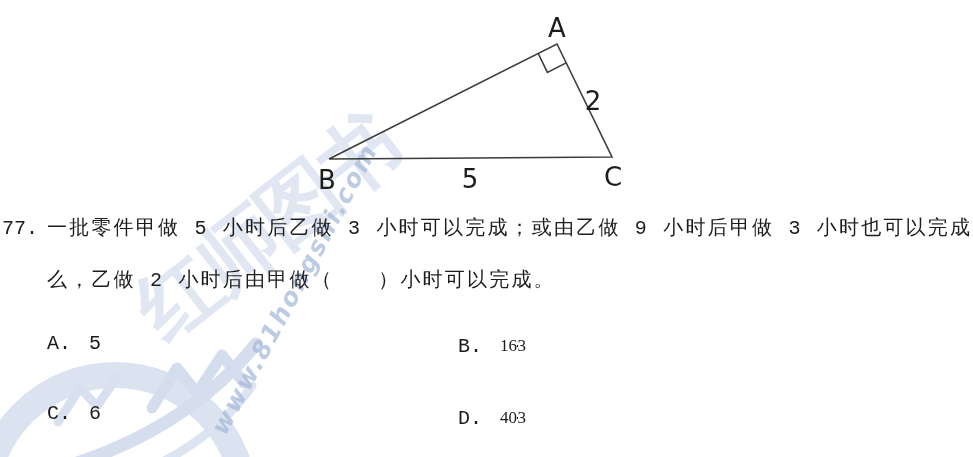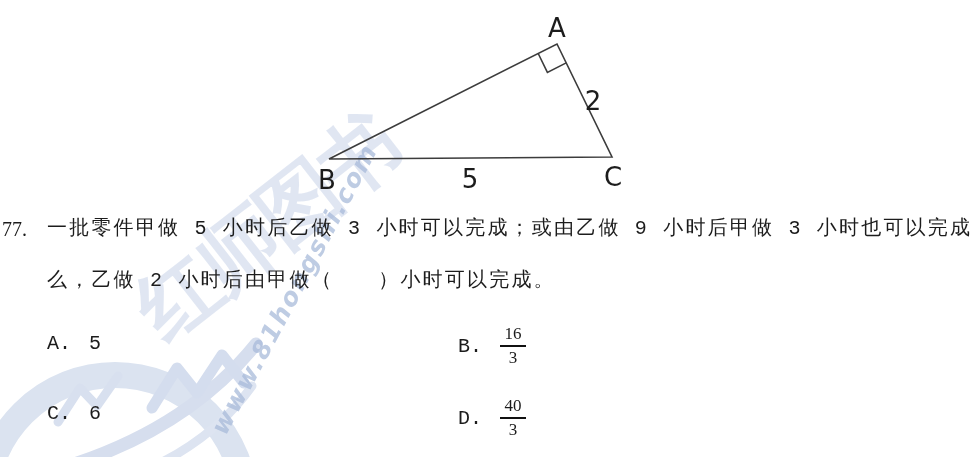--- a/index.html
+++ b/index.html
@@ -31,37 +31,37 @@
   svg.layer{position:absolute;left:0;top:0;pointer-events:none;}
   
   .qline{
     position:absolute;
     font-size:20px;letter-spacing:2.2px;line-height:26px;
     white-space:nowrap;
   }
   .q1{left:2px;top:216px;display:flex;}
   .qnum{
     flex:none;width:45px;letter-spacing:0;
-    font-family:Liberation Serif, serif;
+    font-family:Liberation Mono, monospace;
   }
   .qtext{font-family:"Liberation Mono","Liberation Serif","DejaVu Serif",serif;}
   .q2{left:47px;top:268px;}
   
   .opt{
     position:absolute;display:flex;align-items:center;
     font-size:20px;
     font-family:"Liberation Mono","DejaVu Sans Mono",monospace;
   }
   .opt .olabel{margin-right:18px;}
   .opt-a{left:47px;top:332px;}
   .opt-b{left:458px;top:320px;height:52px;}
   .opt-c{left:47px;top:402px;}
   .opt-d{left:458px;top:392px;height:52px;}
   .frac{
-    display:inline-flex;flex-direction:column;align-items:center;
+    display:inline-flex;flex-direction:row;align-items:center;
     font-size:17px;line-height:1.18;min-width:26px;
     font-family:"Liberation Serif","DejaVu Serif",serif;
   }
   .frac .bar{display:block;width:100%;height:1.5px;background:#111;margin:1px 0;}
 </style>
 </head>
 <body>
 
 <div class="page">
 

